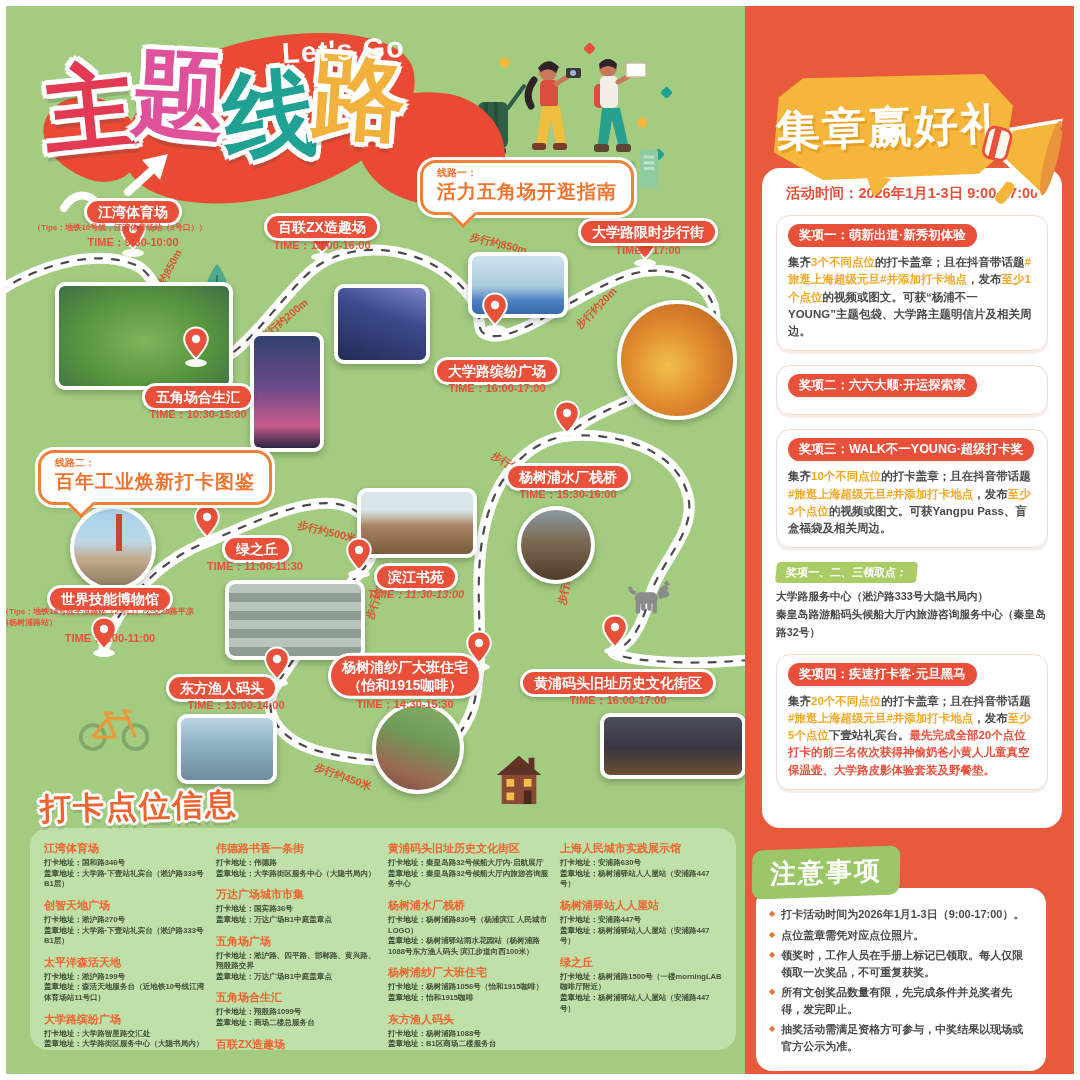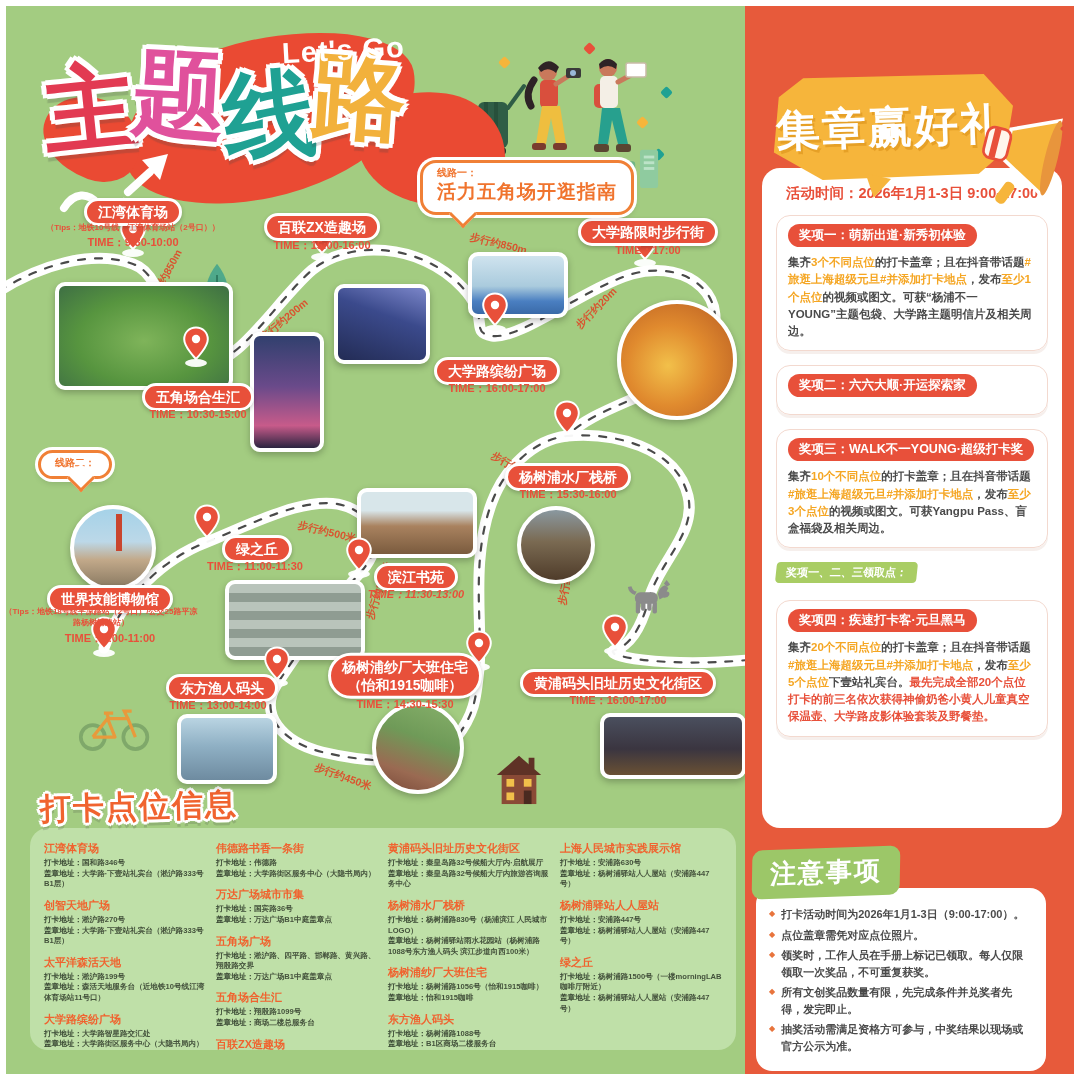--- a/index.html
+++ b/index.html
@@ -52,21 +52,21 @@
   .ph-city{background:linear-gradient(180deg,#b9d4e2 0%,#8fb0c4 45%,#6e8ba0 100%);}
   .ph-brick{background:linear-gradient(200deg,#86b06a 0%,#6f9a58 40%,#9a6a52 75%,#7a4a3a 100%);}
   .ph-pipes{background:linear-gradient(180deg,#8a98a0 0%,#7a6a52 45%,#4f3c2a 100%);}
   .ph-night{background:linear-gradient(180deg,#4a4f5e 0%,#3a3540 55%,#6a5134 100%);}
 
   .pin{position:absolute;width:30px;height:42px;z-index:5;}
   .stop-label{position:absolute;transform:translate(-50%,-50%);background:#E8503A;border:3px solid #fff;color:#fff;
     font-weight:bold;font-size:14px;padding:2px 11px;border-radius:999px;white-space:pre-line;text-align:center;
     line-height:1.3;box-shadow:0 2px 4px rgba(0,0,0,.22);z-index:6;width:max-content;max-width:240px;}
   .stop-time{position:absolute;transform:translate(-50%,-50%);color:#E8503A;font-weight:800;font-size:11px;white-space:nowrap;z-index:6;}
-  .stop-tips{position:absolute;transform:translate(-50%,-50%);color:#E8503A;font-weight:600;font-size:8px;width:200px;text-align:center;line-height:1.35;z-index:6;}
+  .stop-tips{position:absolute;transform:translate(-50%,-50%);color:#E8503A;font-weight:600;font-size:8px;width:200px;text-align:left;line-height:1.35;z-index:6;}
   .walk{position:absolute;color:#D9542F;font-weight:700;font-size:10.5px;white-space:nowrap;z-index:3;transform-origin:left center;}
 
   #info-title{position:absolute;left:40px;top:786px;z-index:3;font-size:31px;font-weight:900;color:#F0632F;transform:rotate(-1.5deg);letter-spacing:2px;
     text-shadow:-3px 0 #fff,3px 0 #fff,0 -3px #fff,0 3px #fff,-2px -2px #fff,2px -2px #fff,-2px 2px #fff,2px 2px #fff,0 6px 0 rgba(60,60,60,.18);}
   #info-panel{position:absolute;left:30px;top:828px;width:706px;height:222px;background:#BFE0A8;border-radius:18px;
     padding:13px 14px;box-sizing:border-box;z-index:2;overflow:hidden;}
   #info-cols{display:flex;gap:10px;height:100%;}
   .info-col{flex:1;display:flex;flex-direction:column;gap:8px;min-width:0;}
   .info-entry{}
   .info-name{color:#F0632F;font-weight:800;font-size:11px;margin-bottom:2px;white-space:nowrap;}
@@ -228,20 +228,21 @@
         <rect x="33" y="42" width="8" height="14" fill="#4A2A20"></rect>
       </svg>
     </div>
 
     <div id="route1-bubble" class="route-bubble">
       <div class="route-tag">线路一：</div>
       <div class="route-name">活力五角场开逛指南</div>
     </div>
     <div id="route2-bubble" class="route-bubble">
       <div class="route-tag">线路二：</div>
+      <div class="route-name">百年工业焕新打卡图鉴</div>
     </div>
 
     <div id="info-title">打卡点位信息</div>
     <div id="info-panel">
       <div id="info-cols">
           <div class="info-col">
             <div class="info-entry">
               <div class="info-name">江湾体育场</div>
               <div class="info-line"><b>打卡地址：</b>国和路346号</div>
               <div class="info-line"><b>盖章地址：</b>大学路·下壹站礼宾台（淞沪路333号B1层）</div>
@@ -394,21 +395,21 @@
         </svg></div>
       <div class="stop-label" style="left: 416px; top: 577px;">滨江书苑</div>
       <div class="stop-time" style="left: 416px; top: 594px; font-style: italic;">TIME：11:30-13:00</div>
       <div class="photo ph-city" style="left: 177px; top: 714px; width: 92px; height: 62px;"></div>
       <div class="pin" style="left: 262px; top: 646px;"><svg viewBox="0 0 30 42" width="30" height="42">
           <ellipse cx="15" cy="37" rx="11" ry="4" fill="#fff" opacity="0.95"></ellipse>
           <path d="M15 1.5 C8.2 1.5 3.2 6.6 3.2 13.2 C3.2 21 15 33 15 33 C15 33 26.8 21 26.8 13.2 C26.8 6.6 21.8 1.5 15 1.5 Z" fill="#E8503A" stroke="#fff" stroke-width="2"></path>
           <circle cx="15" cy="13" r="4.2" fill="#fff"></circle>
         </svg></div>
       <div class="stop-label" style="left: 222px; top: 688px;">东方渔人码头</div>
-      <div class="stop-time" style="left: 218px; top: 705px;">TIME：13:00-14:00</div>
+      <div class="stop-time" style="left: 236px; top: 705px;">TIME：13:00-14:00</div>
       <div class="photo ph-brick circle" style="left: 372px; top: 702px; width: 84px; height: 84px;"></div>
       <div class="pin" style="left: 464px; top: 630px;"><svg viewBox="0 0 30 42" width="30" height="42">
           <ellipse cx="15" cy="37" rx="11" ry="4" fill="#fff" opacity="0.95"></ellipse>
           <path d="M15 1.5 C8.2 1.5 3.2 6.6 3.2 13.2 C3.2 21 15 33 15 33 C15 33 26.8 21 26.8 13.2 C26.8 6.6 21.8 1.5 15 1.5 Z" fill="#E8503A" stroke="#fff" stroke-width="2"></path>
           <circle cx="15" cy="13" r="4.2" fill="#fff"></circle>
         </svg></div>
       <div class="stop-label" style="left: 405px; top: 676px;">杨树浦纱厂大班住宅
 （怡和1915咖啡）</div>
       <div class="stop-time" style="left: 405px; top: 704px;">TIME：14:30-15:30</div>
       <div class="photo ph-pipes circle" style="left: 517px; top: 506px; width: 70px; height: 70px;"></div>
@@ -457,20 +458,24 @@
 
     <div id="main-panel">
       <div id="event-time">活动时间：2026年1月1-3日  9:00-17:00</div>
       <div id="cards-top">
           <div class="prize-card"><div class="prize-label">奖项一：萌新出道·新秀初体验</div><div class="prize-body"><span>集齐</span><span class="hl">3个不同点位</span><span>的打卡盖章；且在抖音带话题</span><span class="hl">#旅逛上海超级元旦#并添加打卡地点</span><span>，发布</span><span class="hl">至少1个点位</span><span>的视频或图文。可获“杨浦不一YOUNG”主题包袋、大学路主题明信片及相关周边。</span></div></div>
           <div class="prize-card"><div class="prize-label">奖项二：六六大顺·开运探索家</div></div>
           <div class="prize-card"><div class="prize-label">奖项三：WALK不一YOUNG·超级打卡奖</div><div class="prize-body"><span>集齐</span><span class="hl">10个不同点位</span><span>的打卡盖章；且在抖音带话题</span><span class="hl">#旅逛上海超级元旦#并添加打卡地点</span><span>，发布</span><span class="hl">至少3个点位</span><span>的视频或图文。可获Yangpu Pass、盲盒福袋及相关周边。</span></div></div>
         </div>
       <div class="pickup">
         <div class="pickup-label">奖项一、二、三领取点：</div>
+        <div class="pickup-lines" id="pickup123-lines">
+            <div>大学路服务中心（淞沪路333号大隐书局内）</div>
+            <div>秦皇岛路游船码头候船大厅内旅游咨询服务中心（秦皇岛路32号）</div>
+          </div>
       </div>
       <div id="card4-slot">
           <div class="prize-card"><div class="prize-label">奖项四：疾速打卡客·元旦黑马</div><div class="prize-body"><span>集齐</span><span class="hl">20个不同点位</span><span>的打卡盖章；且在抖音带话题</span><span class="hl">#旅逛上海超级元旦#并添加打卡地点</span><span>，发布</span><span class="hl">至少5个点位</span><span>下壹站礼宾台。</span><span class="rd">最先完成全部20个点位打卡的前三名依次获得神偷奶爸小黄人儿童真空保温壶、大学路皮影体验套装及野餐垫。</span></div></div>
         </div>
 
     </div>
 
     <div id="notes-tag">注意事项</div>
     <div id="notes-panel">
       <div id="notes-list">

